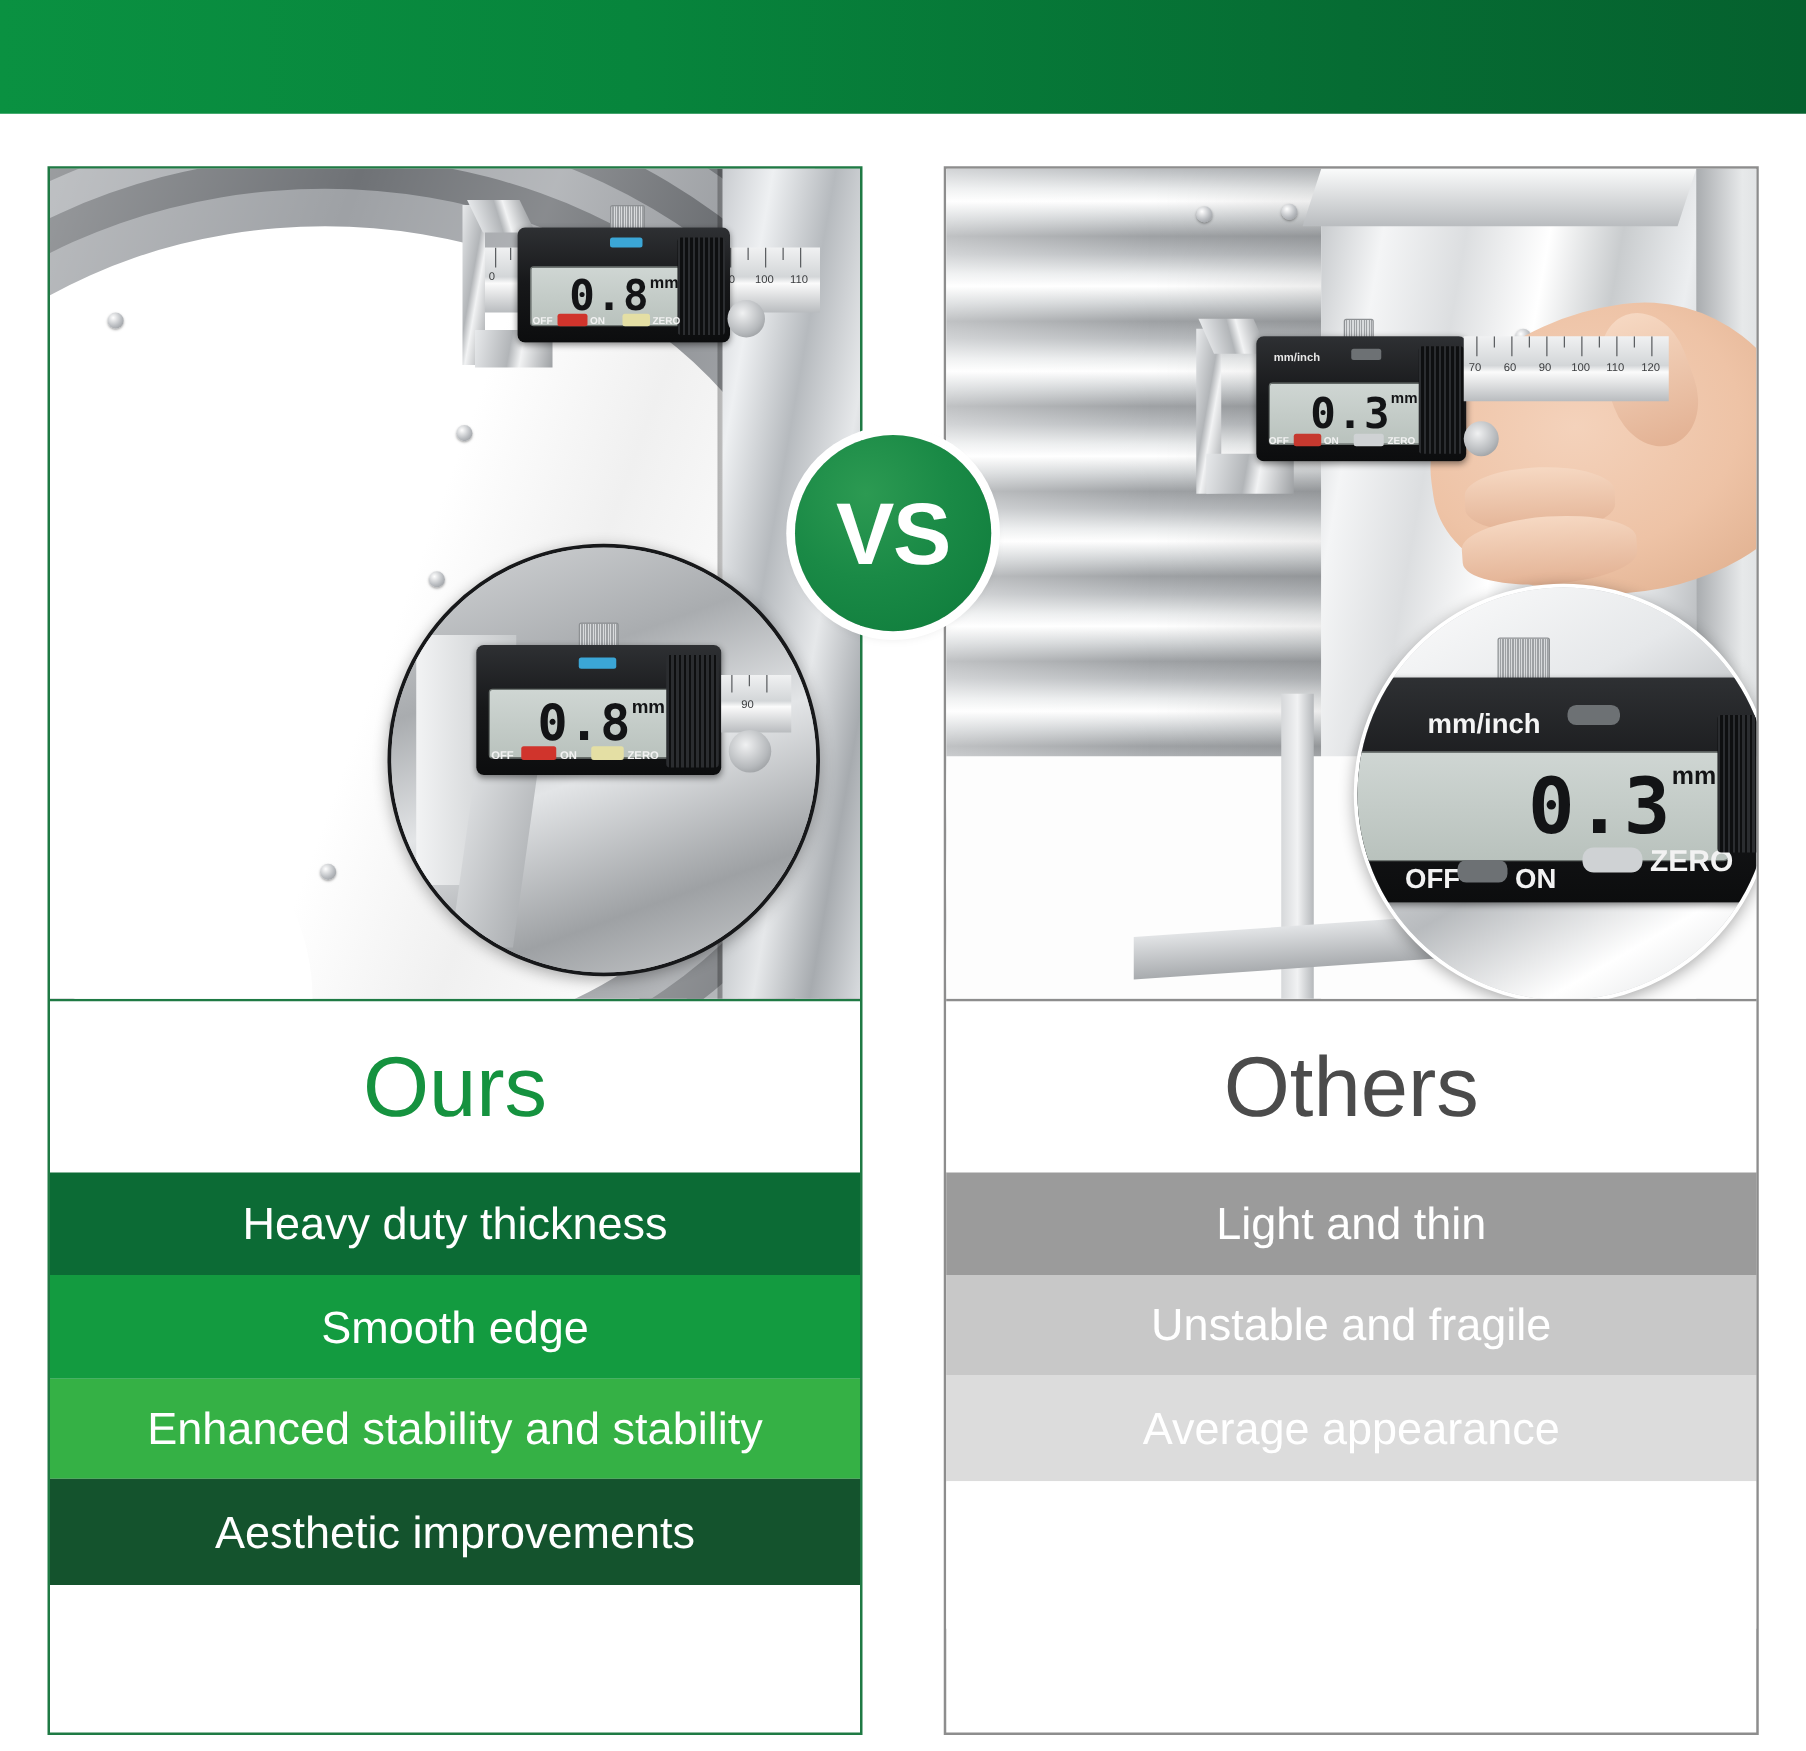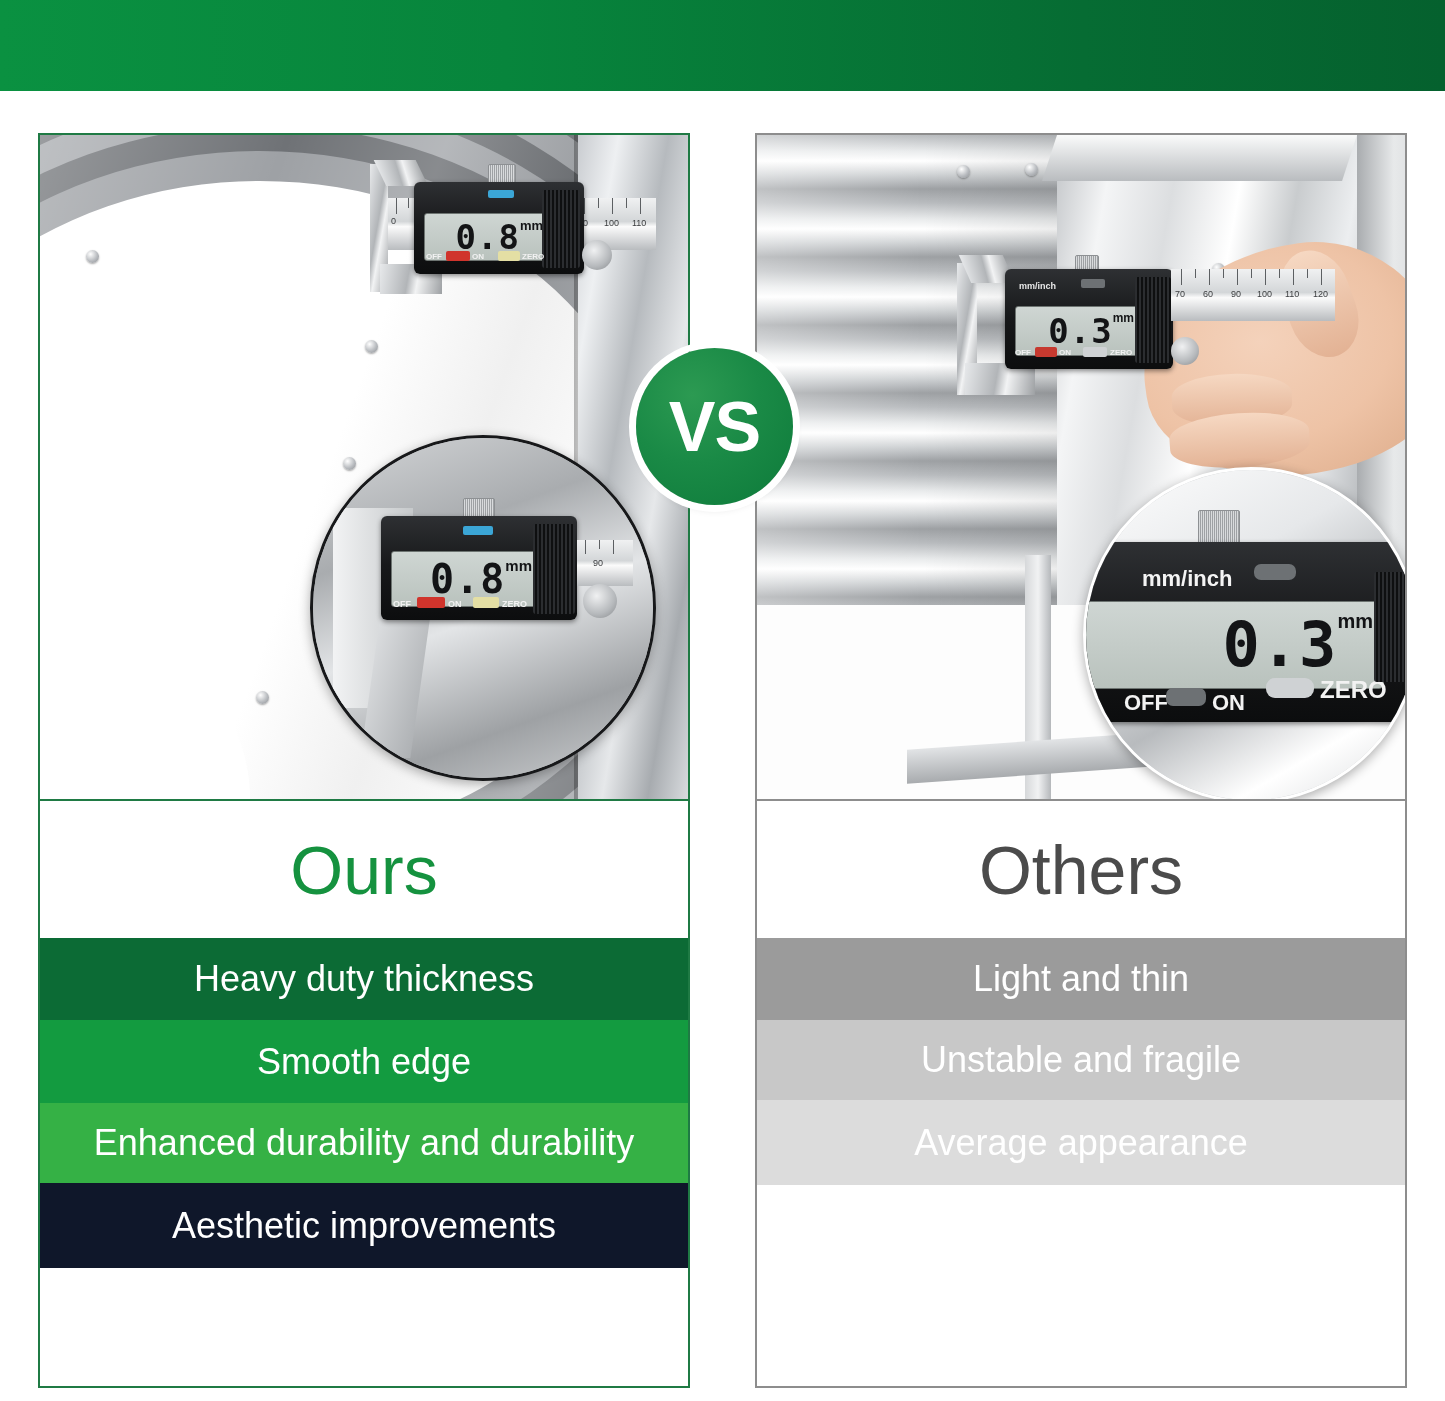--- a/index.html
+++ b/index.html
@@ -323,23 +323,23 @@
     <span class="title-ours">Ours</span>
   </div>
 
   <div class="row" style="height:82px;background:#0c6b35;">
     <span>Heavy duty thickness</span>
   </div>
   <div class="row" style="height:83px;background:#139b40;">
     <span>Smooth edge</span>
   </div>
   <div class="row" style="height:80px;background:#35b145;">
-    <span>Enhanced durability and durability</span>
-  </div>
-  <div class="row" style="height:85px;background:#0f172a;">
+    <span>Enhanced stability and stability</span>
+  </div>
+  <div class="row" style="height:85px;background:#14532d;">
     <span>Aesthetic improvements</span>
   </div>
 
 </div>
 
 <div class="panel panel-right">
 
   <div class="panel-photo">
     <div class="steel-right">
       <div class="corr-wall"></div>

